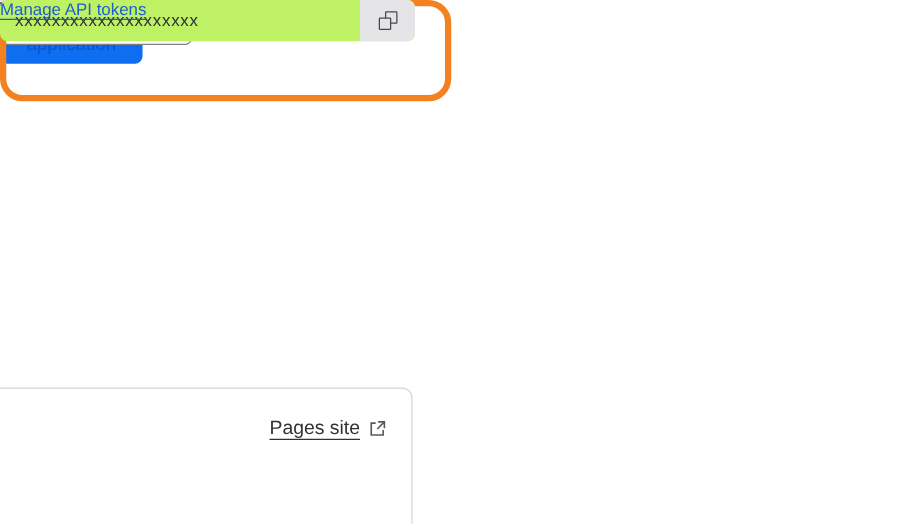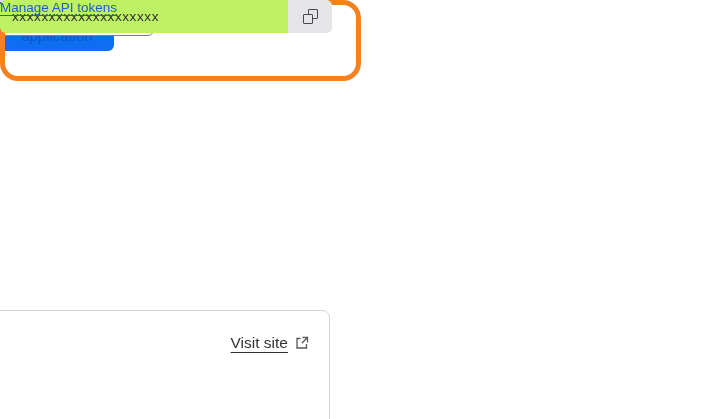--- a/index.html
+++ b/index.html
@@ -119,21 +119,21 @@
   </div>
 
   <div class="abs field-label sort-label">Sort by</div>
   <div class="abs select select-sort">
     <span>Last modified</span>
     <span class="chev"></span>
   </div>
 
   <div class="abs card">
     <div class="visit-wrap">
-      <a class="visit-link">Visit site</a>
+      <a class="visit-link">Pages site</a>
       <span class="visit-ext">
         <svg width="14" height="14" viewBox="0 0 14 14">
             <path d="M5.5 2.5H2v9.5h9.5V8" fill="none" stroke="currentColor" stroke-width="1.3"></path>
             <path d="M7.5 1.5h5v5" fill="none" stroke="currentColor" stroke-width="1.3"></path>
             <path d="M12.3 1.7L6.8 7.2" stroke="currentColor" stroke-width="1.3"></path>
           </svg>
       </span>
     </div>
   </div>
 

